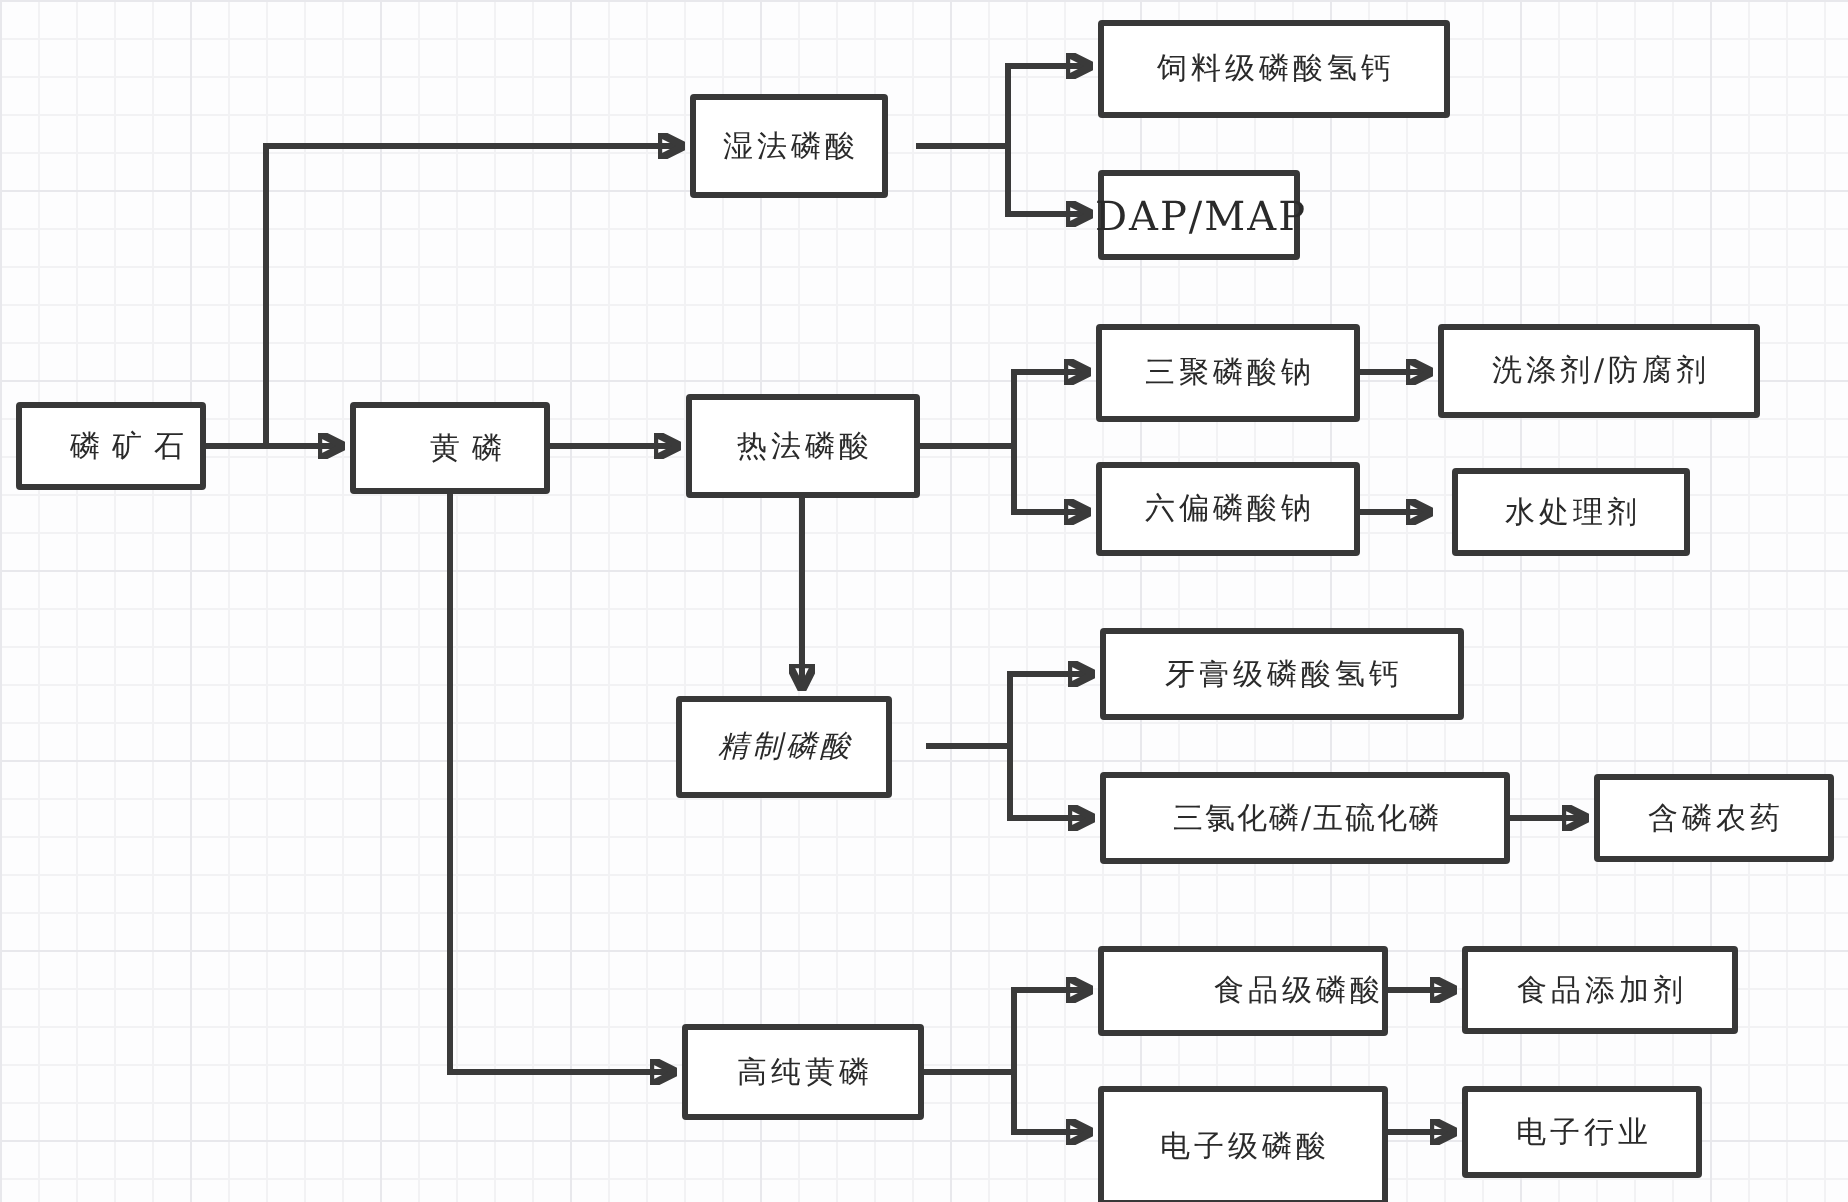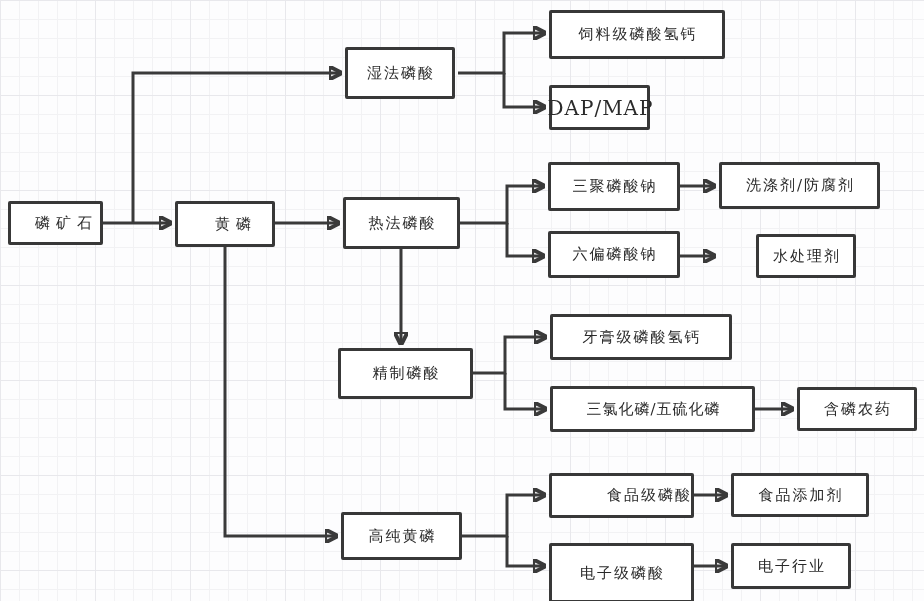--- a/index.html
+++ b/index.html
@@ -70,21 +70,21 @@
   </svg>
 
   <div class="node roomy" style="left:8px;top:201px;width:95px;height:44px;">
       <span>磷矿石</span>
     </div>
 
   <div class="node roomy" style="left:175px;top:201px;width:100px;height:46px;">
       <span>黄磷</span>
     </div>
 
-  <div class="node" style="left:345px;top:47px;width:110px;height:52px;font-family:Liberation Mono, monospace;">
+  <div class="node" style="left:345px;top:47px;width:99px;height:52px;font-family:Liberation Mono, monospace;">
       <span>湿法磷酸</span>
     </div>
 
   <div class="node" style="left:343px;top:197px;width:117px;height:52px;">
       <span>热法磷酸</span>
     </div>
 
   <div class="node" style="left:549px;top:10px;width:176px;height:49px;">
       <span>饲料级磷酸氢钙</span>
     </div>
@@ -98,25 +98,25 @@
     </div>
 
   <div class="node" style="left:719px;top:162px;width:161px;height:47px;">
       <span>洗涤剂/防腐剂</span>
     </div>
 
   <div class="node" style="left:548px;top:231px;width:132px;height:47px;">
       <span>六偏磷酸钠</span>
     </div>
 
-  <div class="node" style="left:756px;top:234px;width:100px;height:44px;">
+  <div class="node" style="left:726px;top:234px;width:119px;height:44px;">
       <span>水处理剂</span>
     </div>
 
-  <div class="node" style="left:338px;top:348px;width:135px;height:51px;">
+  <div class="node" style="left:338px;top:348px;width:108px;height:51px;font-style:italic;">
       <span>精制磷酸</span>
     </div>
 
   <div class="node" style="left:550px;top:314px;width:182px;height:46px;">
       <span>牙膏级磷酸氢钙</span>
     </div>
 
   <div class="node" style="left:550px;top:386px;width:205px;height:46px;letter-spacing:1px;">
       <span>三氯化磷/五硫化磷</span>
     </div>

